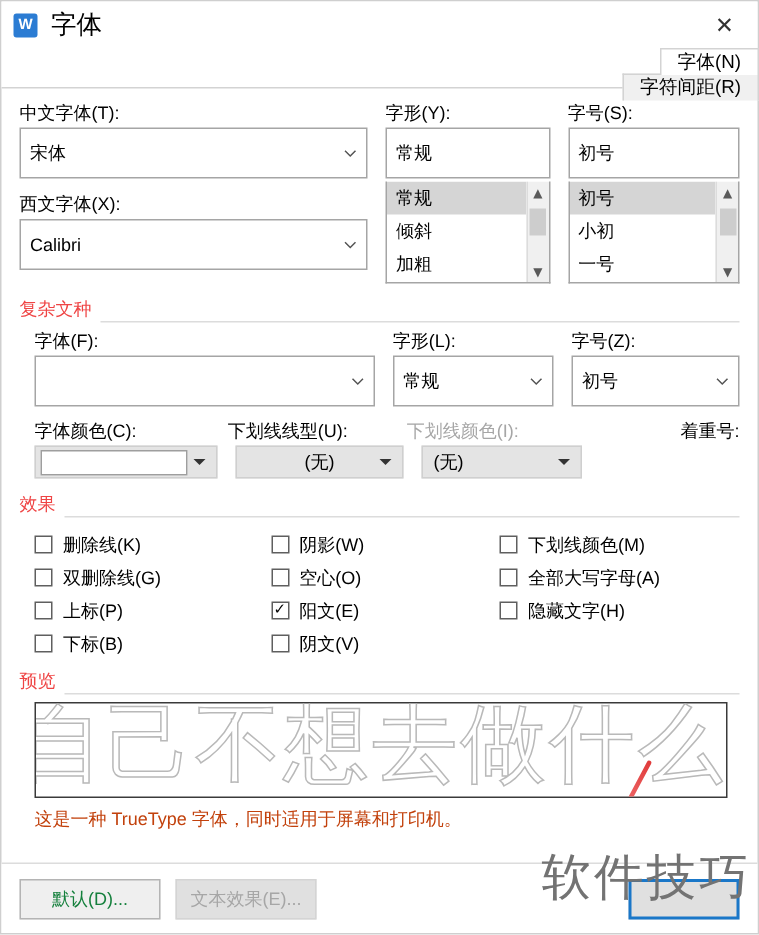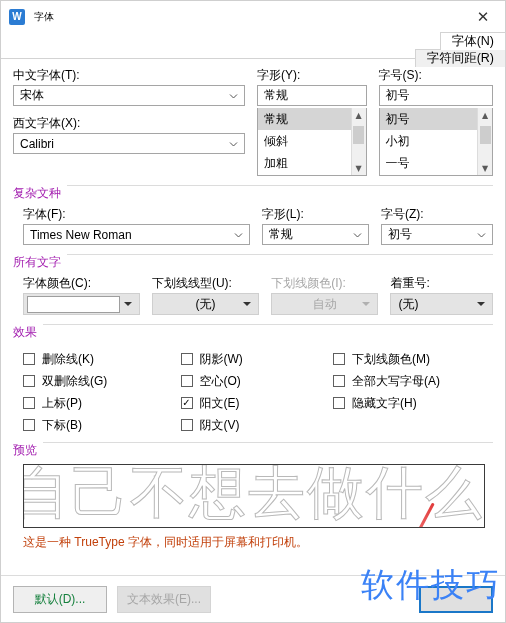--- a/index.html
+++ b/index.html
@@ -31,21 +31,21 @@
     width:16px;height:16px;
     background:#2b7cd3;
     border-radius:2px;
     display:flex;align-items:center;justify-content:center;
     color:#fff;font-size:10px;font-weight:bold;
     line-height:1;
     font-family:"Liberation Sans",sans-serif;
   }
   .title-text{
     margin-left:9px;
-    font-size:10px;
+    font-size:17px;
     color:#000;
   }
   .close-btn{
     position:absolute;right:0;top:0;
     width:44px;height:31px;
     display:flex;align-items:center;justify-content:center;
     font-size:15px;color:#333;
     font-family:"DejaVu Sans",sans-serif;
   }
   
@@ -86,21 +86,21 @@
   }
   .lbl{
     font-size:12px;color:#000;
     margin-bottom:3px;
     display:block;
     line-height:14px;
   }
   .lbl.dis{color:#a6a6a6;}
   
   .combo{
-    height:21px;
+    height:34px;
     border:1px solid #a5a5a5;
     background:#fff;
     display:flex;align-items:center;
     box-sizing:border-box;
     padding-left:6px;
     font-size:12px;
     position:relative;
     color:#000;
   }
   .combo .arrow{
@@ -155,38 +155,38 @@
   }
   .sspace{flex:1;}
   
   .group{
     margin-top:9px;
     position:relative;
   }
   .group-title{
     font-size:12px;
     position:relative;
-    display:flex;align-items:flex-start;
-    color:#a21caf;
+    display:flex;align-items:flex-end;
+    color:#ef4444;
     margin-bottom:5px;
   }
   .group-title span.t{padding-right:6px;background:#fff;}
   .group-title .line{
     flex:1;height:1px;background:#dcdcdc;
   }
   .group-inner{padding-left:10px;}
   
   .cs-f{width:237px;}
   .cs-l{width:112px;margin-left:12px;}
   .cs-z{width:117px;margin-left:12px;}
   
   .at-c{width:122px;}
   .at-u{width:112px;margin-left:12px;}
   .at-i{width:112px;margin-left:12px;}
-  .at-e{width:107px;margin-left:12px;}
+  .at-e{width:107px;margin-left:12px;text-align:right;}
   .combo-flat{
     height:22px;
     background:#e4e4e4;
     border:1px solid #cfcfcf;
     display:flex;align-items:center;justify-content:center;
     font-size:12px;
     position:relative;
     box-sizing:border-box;
     color:#000;
   }
@@ -295,21 +295,21 @@
     min-width:74px;
   }
   .btn.dis{color:#a6a6a6;background:#e0e0e0;border-color:#d4d4d4;}
   .btn.mar{margin-left:10px;}
   .spacer{flex:1;}
   
   .watermark{
     position:absolute;
     right:4px;bottom:14px;
     font-size:33px;
-    color:#3b82f6;
+    color:#737373;
     letter-spacing:2px;
     font-family:Liberation Sans, sans-serif;
     pointer-events:none;
     z-index:40;
   }
 </style>
 </head>
 <body>
 
 <div class="dlg">
@@ -424,21 +424,20 @@
           <div class="cs-l">
               <span class="lbl">字形(L):</span>
             </div>
           <div class="cs-z">
               <span class="lbl">字号(Z):</span>
             </div>
         </div>
         <div class="row">
           <div class="cs-f">
             <div class="combo">
-              <span>Times New Roman</span>
               <span class="arrow">
                 <svg width="9" height="9" viewBox="0 0 9 9">
                     <path d="M1 3 L4.5 6.5 L8 3" stroke="#555" stroke-width="1" fill="none"></path>
                   </svg>
               </span>
             </div>
           </div>
           <div class="cs-l">
             <div class="combo">
               <span>常规</span>
@@ -457,24 +456,20 @@
                     <path d="M1 3 L4.5 6.5 L8 3" stroke="#555" stroke-width="1" fill="none"></path>
                   </svg>
               </span>
             </div>
           </div>
         </div>
       </div>
     </div>
 
     <div class="group">
-      <div class="group-title">
-        <span class="t">所有文字</span>
-        <span class="line"></span>
-      </div>
       <div class="group-inner">
         <div class="row">
           <div class="at-c">
               <span class="lbl">字体颜色(C):</span>
             </div>
           <div class="at-u">
               <span class="lbl">下划线线型(U):</span>
             </div>
           <div class="at-i">
               <span class="lbl dis">下划线颜色(I):</span>
@@ -486,26 +481,20 @@
         <div class="row">
           <div class="at-c">
             <div class="color-combo">
               <span class="swatch"></span>
               <span class="tri" style="position:absolute;right:7px;top:50%;transform:translateY(-50%);width:0;height:0;border-left:4px solid transparent;border-right:4px solid transparent;border-top:4px solid #333;"></span>
             </div>
           </div>
           <div class="at-u">
             <div class="combo-flat">
               <span>(无)</span>
-              <span class="tri"></span>
-            </div>
-          </div>
-          <div class="at-i">
-            <div class="combo-flat dis">
-              <span>自动</span>
               <span class="tri"></span>
             </div>
           </div>
           <div class="at-e">
             <div class="combo-flat" style="justify-content:flex-start;padding-left:7px;">
               <span>(无)</span>
               <span class="tri"></span>
             </div>
           </div>
         </div>

